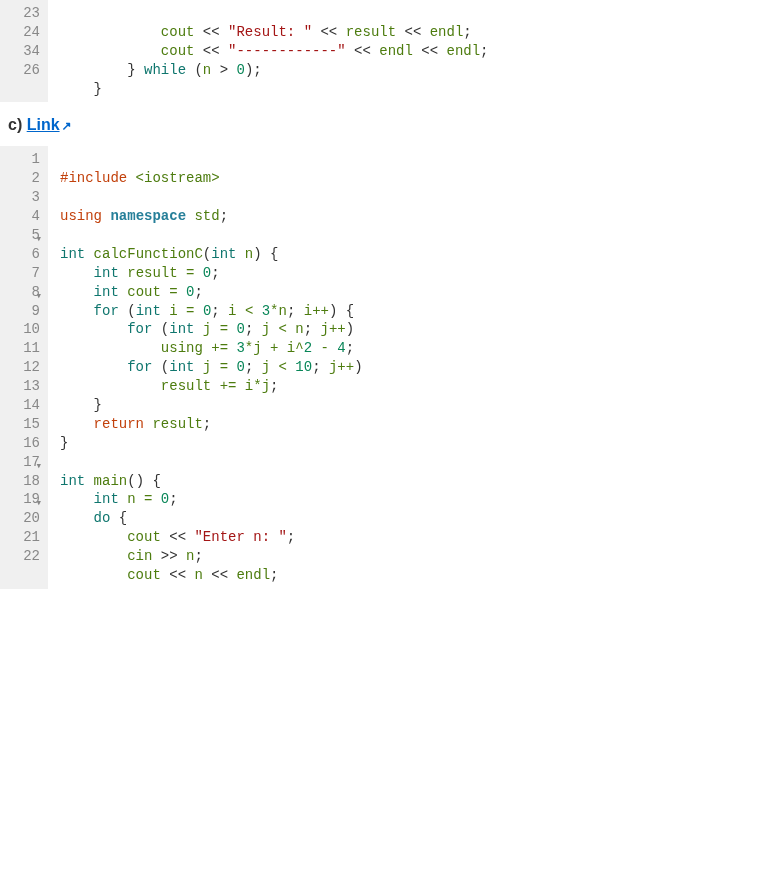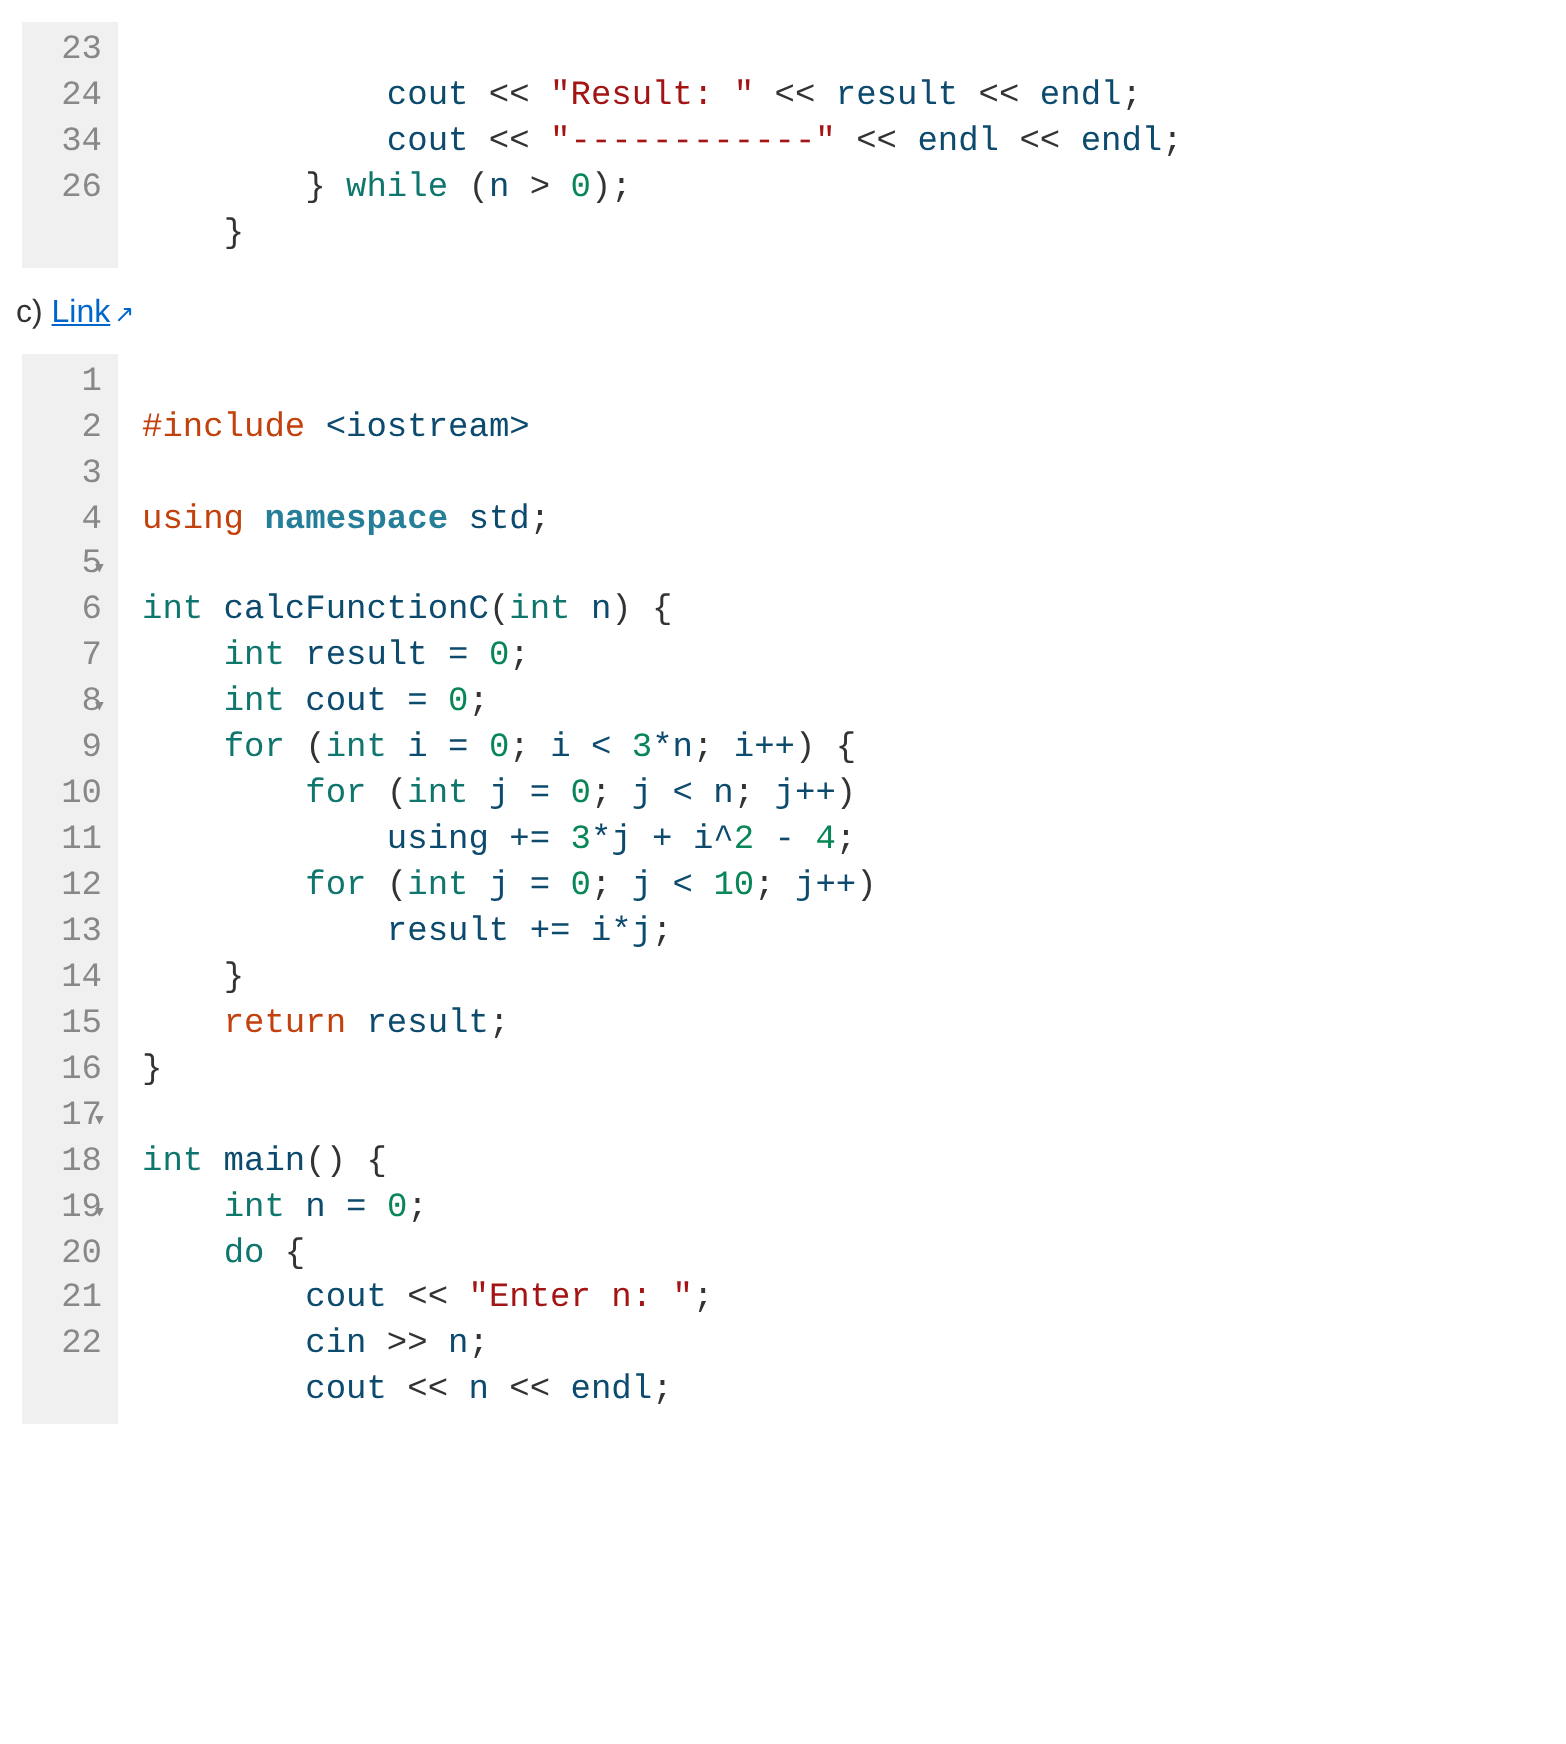--- a/index.html
+++ b/index.html
@@ -6,25 +6,25 @@
     margin: 0;
     padding: 0;
     background: #fff;
     font-family: "Segoe UI", Arial, sans-serif;
     font-size: 15px;
     color: #333;
     width: 783px;
   }
   .code-block {
     font-family: Consolas, "Courier New", monospace;
-    font-size: 17px;
+    font-size: 14px;
     line-height: 1.35;
     white-space: pre;
     display: flex;
-    margin: 11px;
+    margin: 0;
   }
   .gutter {
     background: #f0f0f0;
     color: #888;
     text-align: right;
     padding: 4px 8px 4px 6px;
     user-select: none;
     box-sizing: border-box;
     min-width: 48px;
   }
@@ -42,24 +42,25 @@
   }
   .code {
     padding: 4px 0 4px 12px;
   }
   .kw { color: #c2410c; }          
   .kw2 { color: #0f766e; }         
   .type { color: #267f99; font-weight: bold; }        
   .str { color: #a31515; }         
   .num { color: #098658; }         
   .pun { color: #333; }            
-  .id  { color: #0c4a6e; }            
+  .id  { color: #4d7c0f; }            
   .caption {
-    margin: 14px 0 2px 8px;
+    margin: 14px 0 12px 8px;
     font-size: 16px;
+    font-weight: bold;
   }
   .caption a {
     color: #0066cc;
     text-decoration: underline;
   }
   .ext-icon {
     font-size: 12px;
     color: #0066cc;
     margin-left: 2px;
     display: inline-block;

